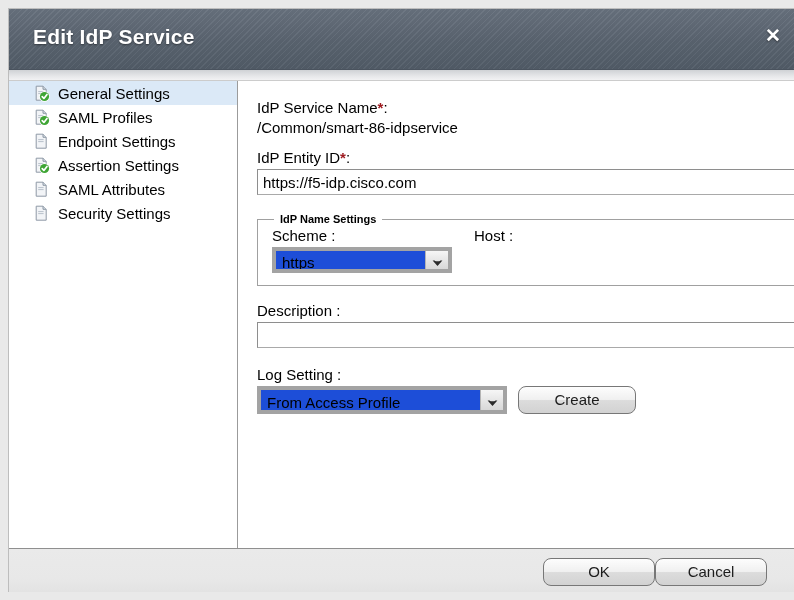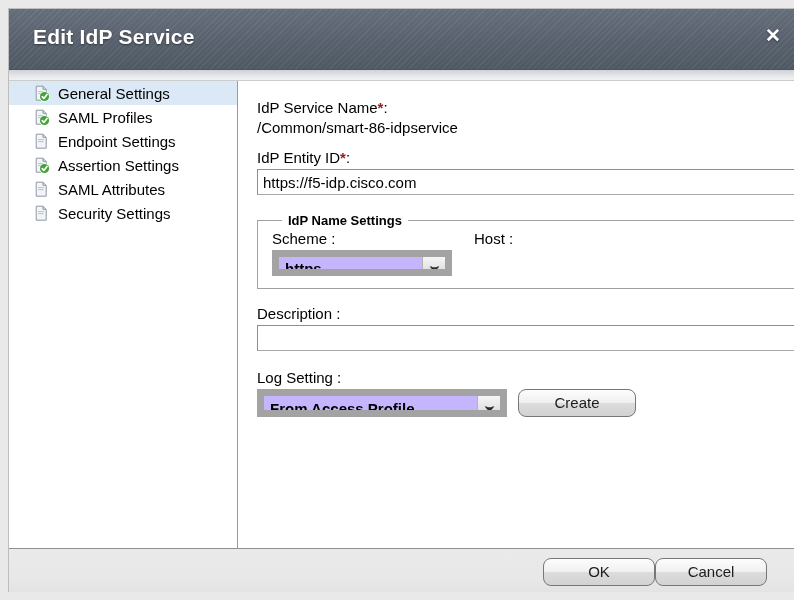--- a/index.html
+++ b/index.html
@@ -184,45 +184,44 @@
 
   
   #name-settings {
     box-sizing: border-box;
     width: 548px;
     border: 1px solid #a0a0a0;
     margin: 0 0 16px 0;
     padding: 2px 14px 12px 14px;
   }
   #name-settings > legend {
-    font-size: 13px;
+    font-size: 11px;
     font-weight: bold;
     color: #000000;
     padding: 0 6px;
-    margin-left: 10px;
+    margin-left: 2px;
   }
   .fs-row {
     display: flex;
     gap: 22px;
     align-items: flex-start;
   }
   .fs-col-scheme { width: 180px; }
   .fs-col-host   { flex: 1; }
 
   
   .sel-wrap {
     position: relative;
     display: block;
     height: 26px;
     box-sizing: border-box;
-    border: 7px solid #a3a3a3;
-    background: #c4b5fd;
+    border: 4px solid #a3a3a3;
+    background: #1d4ed8;
     cursor: pointer;
     overflow: hidden;
-    font-weight: bold;
   }
   .sel-value {
     position: absolute;
     left: 6px;
     top: 0;
     right: 26px;
     line-height: 24px;
     font-size: 15px;
     color: #000000;
     white-space: nowrap;

